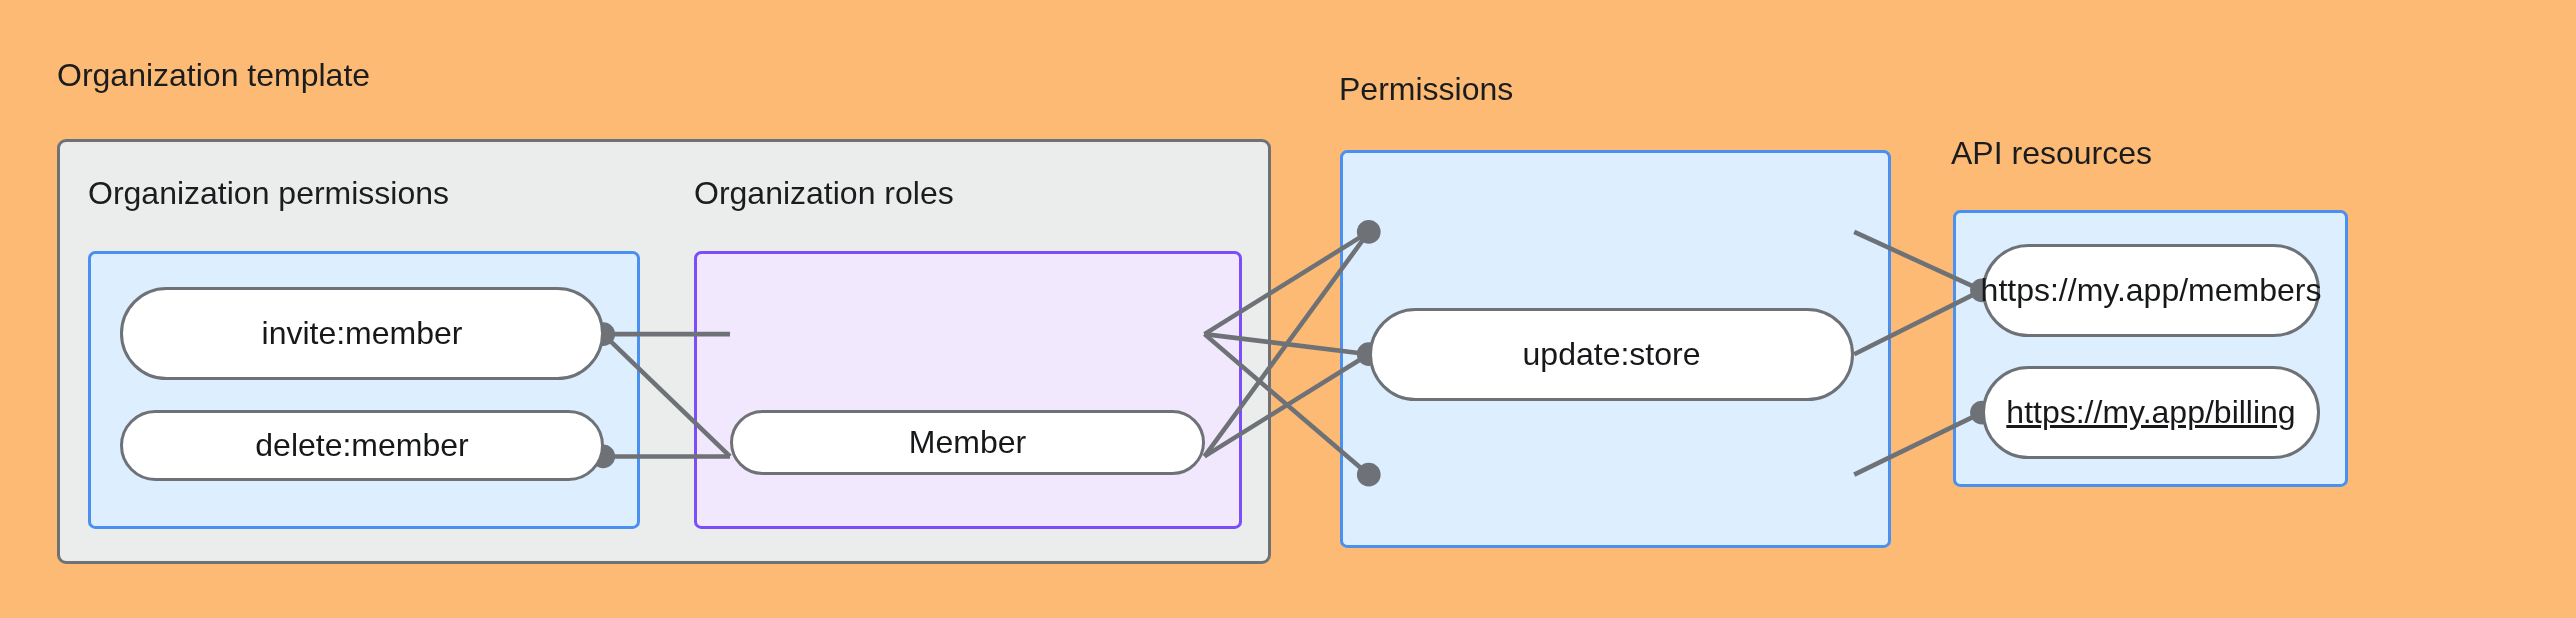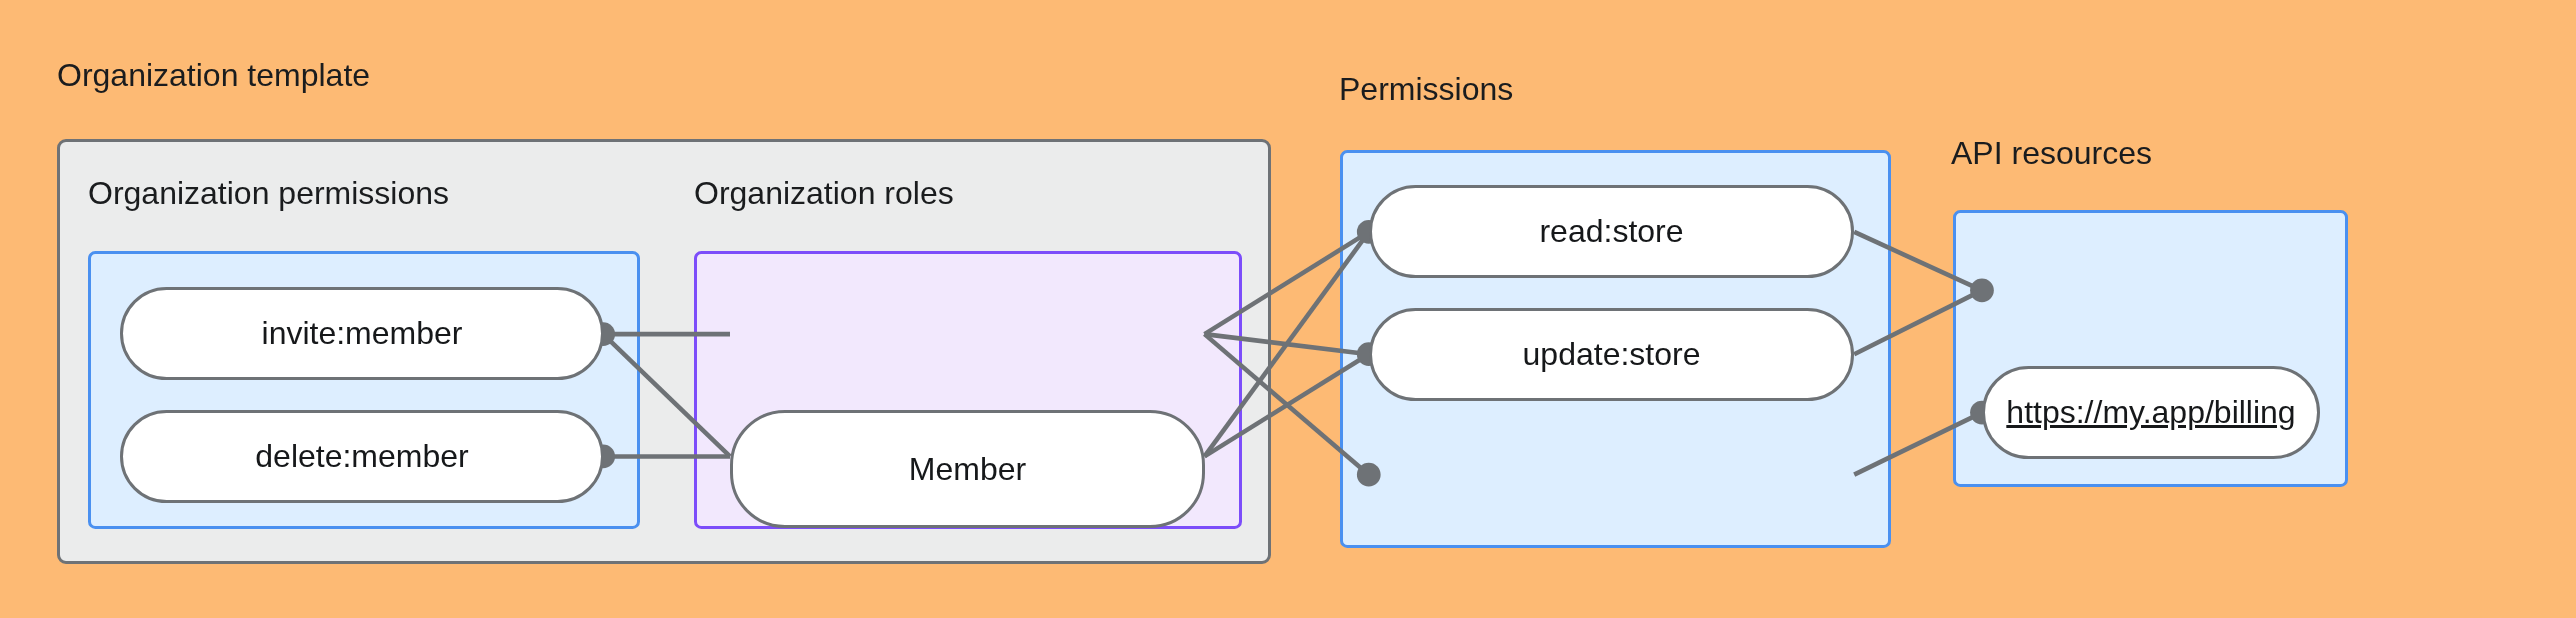--- a/index.html
+++ b/index.html
@@ -136,27 +136,27 @@
       <circle cx="1500" cy="254" r="13"></circle>
       <circle cx="1500" cy="388" r="13"></circle>
       <circle cx="1500" cy="520" r="13"></circle>
       <circle cx="2172" cy="318" r="13"></circle>
       <circle cx="2172" cy="452" r="13"></circle>
     </g>
   </svg>
 
   <div class="pill" style="left:120px; top:287px; width:484px; height:93px;">invite:member</div>
 
-  <div class="pill" style="left:120px; top:410px; width:484px; height:93px;">delete:member</div>
+  <div class="pill" style="left:120px; top:410px; width:484px; height:71px;">delete:member</div>
 
 
-  <div class="pill" style="left:730px; top:410px; width:475px; height:118px;">Member</div>
+  <div class="pill" style="left:730px; top:410px; width:475px; height:65px;">Member</div>
 
-  <div class="pill" style="left:1369px; top:185px; width:485px; height:93px;">read:store</div>
 
   <div class="pill" style="left:1369px; top:308px; width:485px; height:93px;">update:store</div>
 
 
+  <div class="pill" style="left:1982px; top:244px; width:338px; height:93px;">https://my.app/members</div>
 
   <div class="pill" style="left:1982px; top:366px; width:338px; height:93px;text-decoration:underline;">https://my.app/billing</div>
 
 </div>
 
 
 </body></html>

